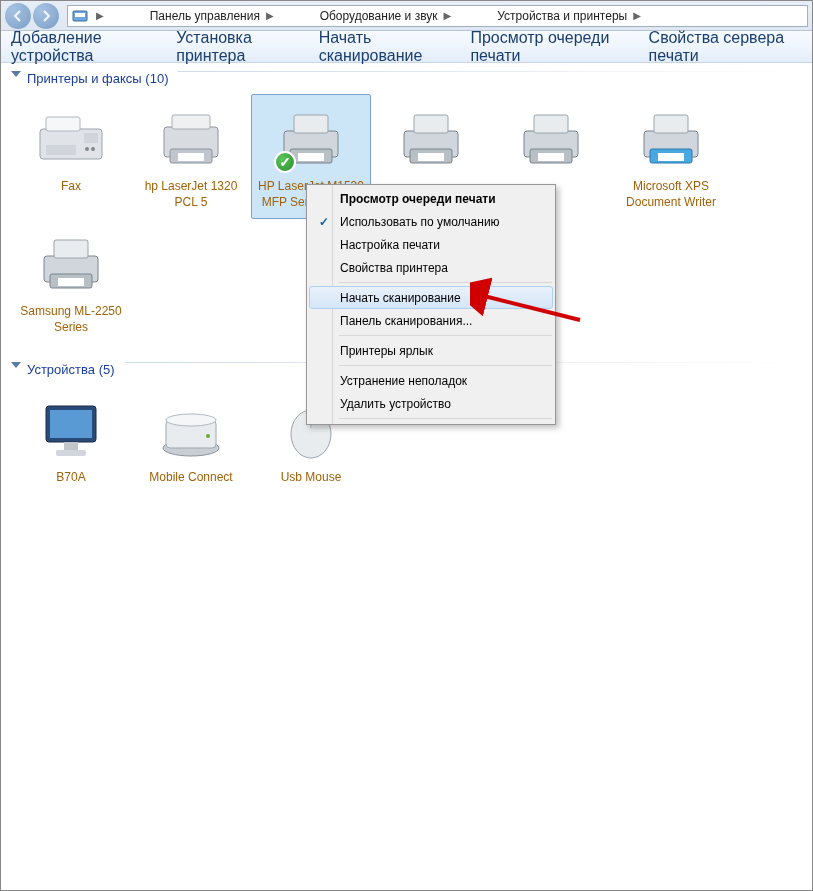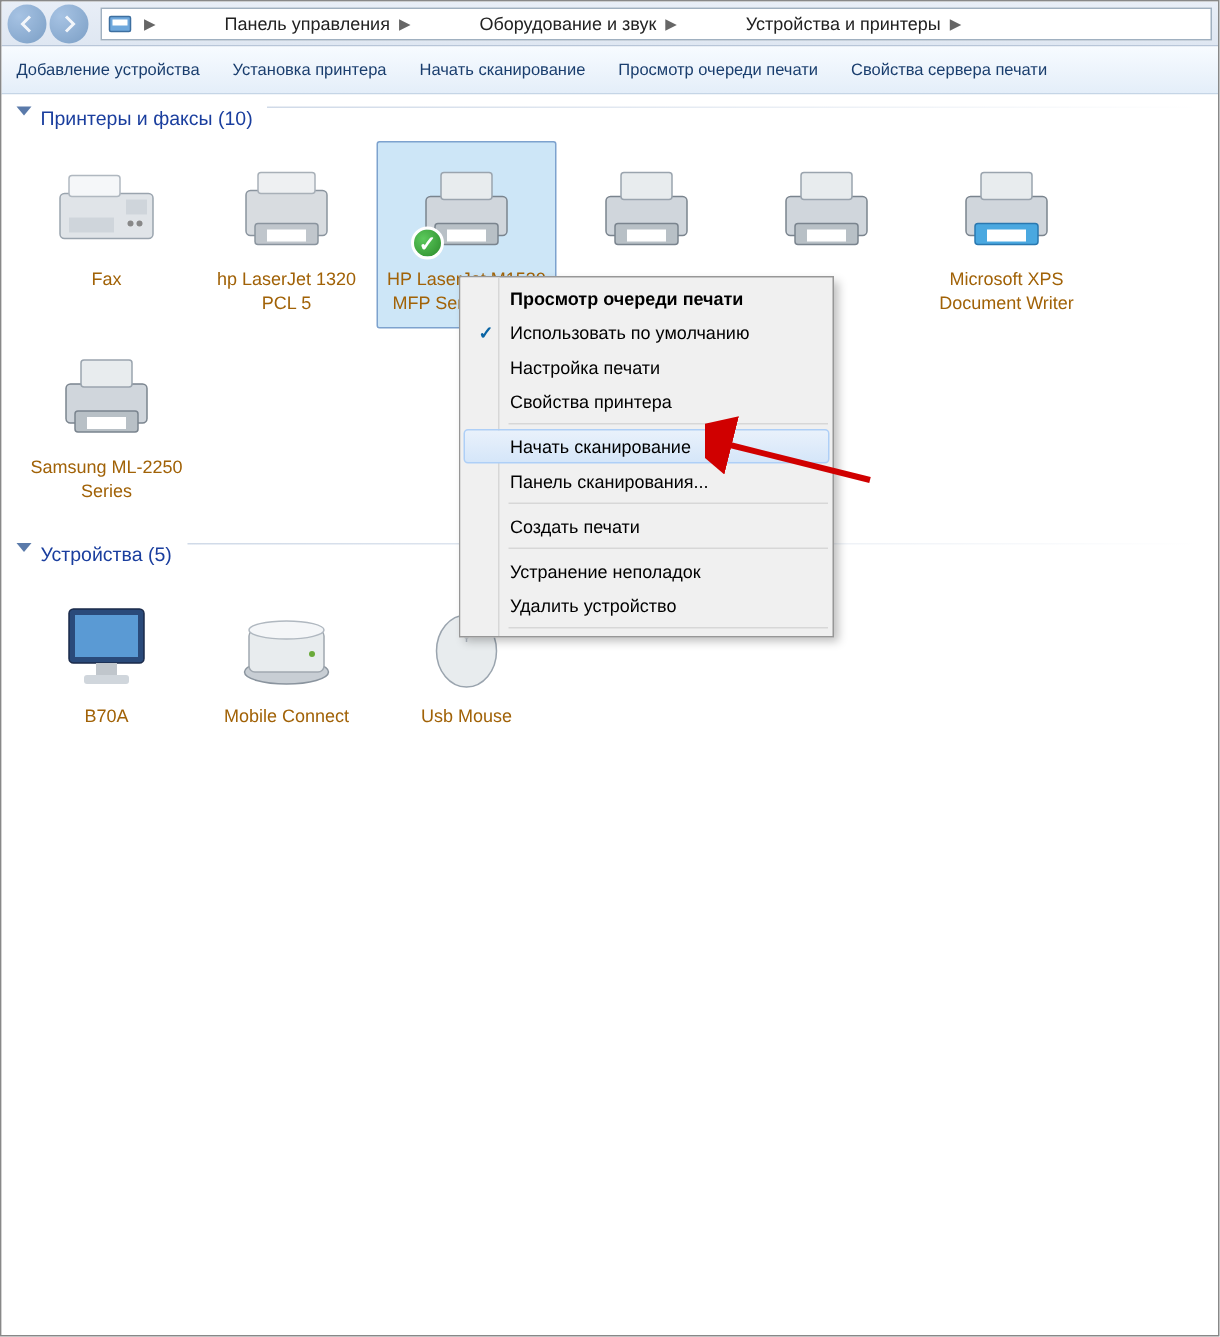--- a/index.html
+++ b/index.html
@@ -4,21 +4,21 @@
 <style>
   * { box-sizing: border-box; margin: 0; padding: 0; }
   body { font-family: "Segoe UI", Tahoma, sans-serif; font-size: 12px; background: #fff; width: 813px; height: 891px; overflow: hidden; border: 1px solid #888; }
   .titlebar { height: 30px; background: linear-gradient(to bottom, #e8eef7, #dfe7f2); display: flex; align-items: center; padding: 0 4px; border-bottom: 1px solid #b8c6d9; }
   .nav-btn { width: 26px; height: 26px; border-radius: 50%; background: radial-gradient(circle at 30% 30%, #7da8d8, #3a6fa8); margin-right: 2px; display: flex; align-items: center; justify-content: center; cursor: pointer; opacity: 0.6; }
   .nav-btn svg { width: 12px; height: 12px; }
   .addrbar { flex: 1; height: 22px; background: #fff; border: 1px solid #a0b0c0; margin-left: 6px; display: flex; align-items: center; padding: 0 4px; font-size: 12px; color: #222; }
   .addr-icon { width: 16px; height: 16px; margin-right: 4px; display: inline-flex; align-items: center; justify-content: center; }
   .addr-sep { color: #666; padding: 0 4px; font-size: 10px; }
   .addr-part { padding: 0 2px; margin-left: 40px; }
-  .toolbar { height: 32px; background: linear-gradient(to bottom, #f7fbff, #e4eef9); display: flex; align-items: center; padding: 0 8px; border-bottom: 1px solid #c5d5e6; gap: 18px; font-size: 11px; }
+  .toolbar { height: 32px; background: linear-gradient(to bottom, #f7fbff, #e4eef9); display: flex; align-items: center; padding: 0 8px; border-bottom: 1px solid #c5d5e6; gap: 18px; font-size: 16px; }
   .toolbar-item { color: #1a3e6e; cursor: pointer; padding: 4px 2px; }
   .content { height: calc(100% - 62px); background: #fff; overflow: auto; padding-bottom: 20px; }
   .group-header { display: flex; padding: 8px 10px 4px 10px; color: #1a3e9e; font-size: 13px; cursor: pointer; }
   .group-caret { width: 0; height: 0; border-left: 5px solid transparent; border-right: 5px solid transparent; border-top: 6px solid #5a7aaa; margin-right: 6px; }
   .group-line { flex: 1; height: 1px; background: linear-gradient(to right, #d0dae8, transparent); margin-left: 10px; }
   .items-grid { display: flex; flex-wrap: wrap; padding: 4px 4px 10px 10px; }
   .item { width: 120px; text-align: center; padding: 8px 4px; border: 1px solid transparent; border-radius: 2px; position: relative; }
   .item.selected { background: #cde6f7; border: 1px solid #7da2ce; }
   .item-icon { height: 72px; display: flex; align-items: center; justify-content: center; position: relative; }
   .item-label { font-size: 12px; color: #a16207; line-height: 1.3; margin-top: 4px; word-wrap: break-word; }
@@ -238,21 +238,21 @@
       </div>
     <div class="cm-sep"></div>
     <div class="cm-item highlight">
         <span>Начать сканирование</span>
       </div>
     <div class="cm-item">
         <span>Панель сканирования...</span>
       </div>
     <div class="cm-sep"></div>
     <div class="cm-item">
-        <span>Создать печати</span>
+        <span>Принтеры ярлык</span>
       </div>
     <div class="cm-sep"></div>
     <div class="cm-item">
         <span>Устранение неполадок</span>
       </div>
     <div class="cm-item">
         <span>Удалить устройство</span>
       </div>
     <div class="cm-sep"></div>
   </div>

